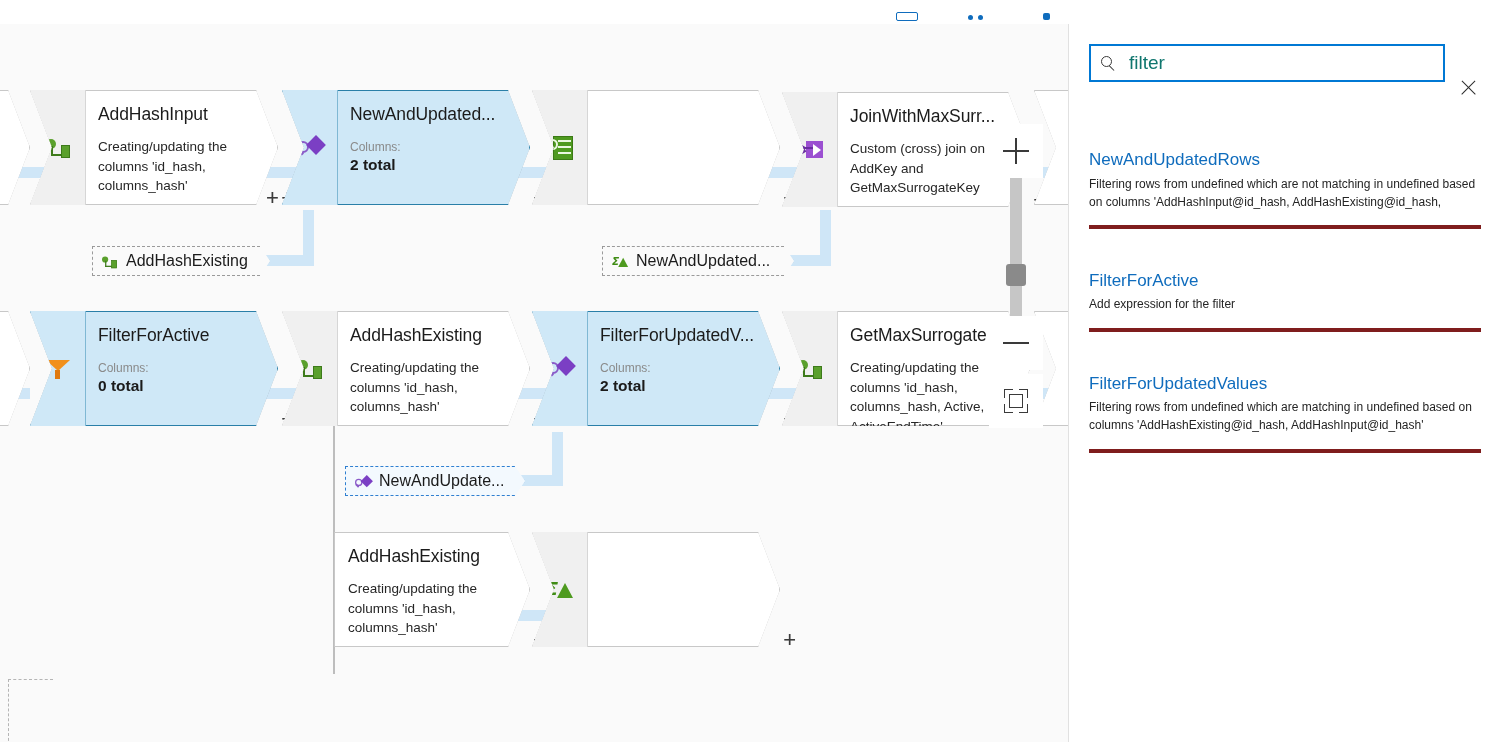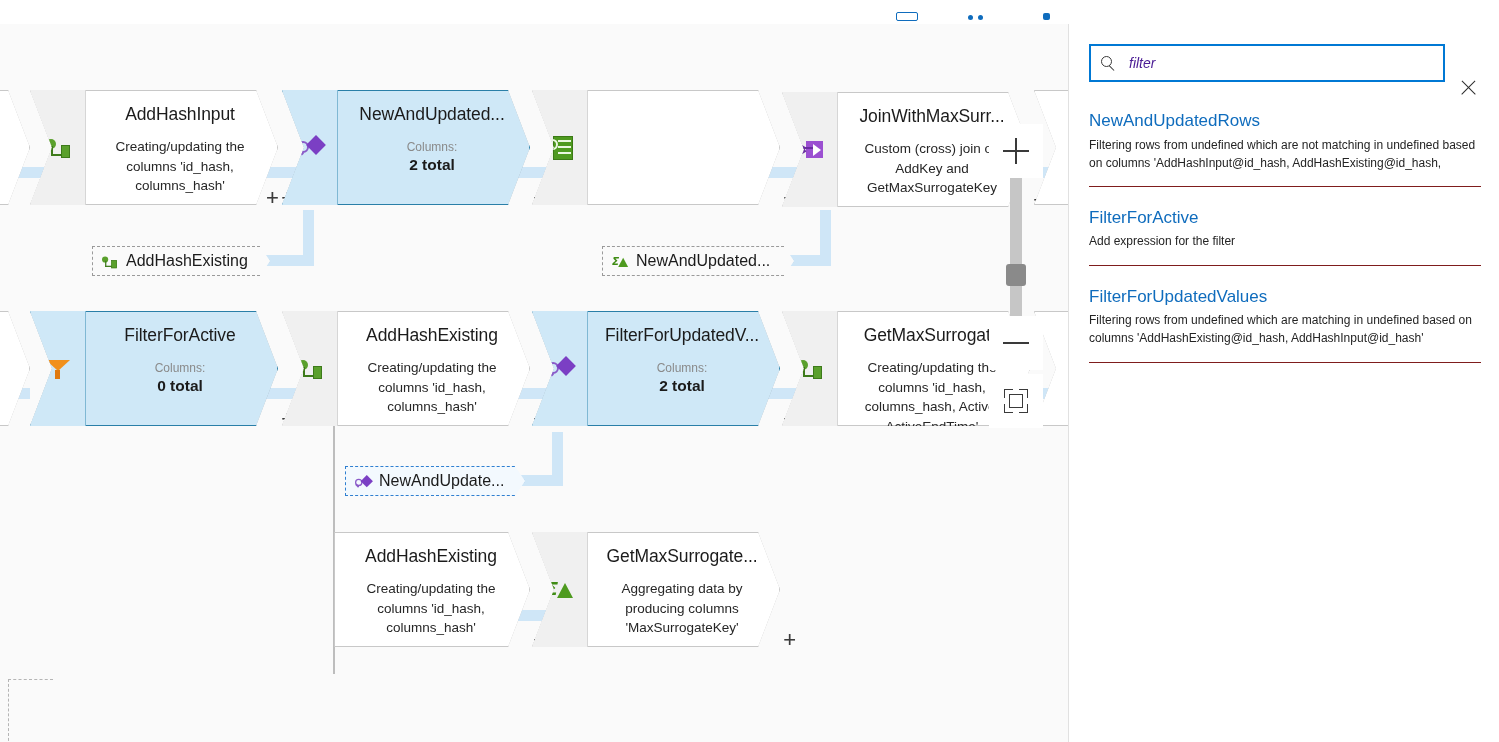--- a/index.html
+++ b/index.html
@@ -44,21 +44,21 @@
     background:#f0f0f0;
     clip-path:polygon(0 0, 100% 0, 100% 100%, 0 100%, 22px 50%);
     display:flex;align-items:center;justify-content:center;
     border-right:1px solid #d6d6d6;
     box-sizing:border-box;
   }
   .node.sel .iconcol{background:#cfe8f7;border-right:1px solid #7fb8d4;}
   .node .body{
     position:absolute;left:56px;right:0;top:0;bottom:0;
     padding:14px 16px 16px 12px;
-    box-sizing:border-box;overflow:hidden;text-align:center;
+    box-sizing:border-box;overflow:hidden;
   }
   .node .title{
     font-size:17.5px;color:#1b1b1b;white-space:nowrap;overflow:hidden;
     letter-spacing:-0.1px;
   }
   .node .desc{
     margin-top:12px;font-size:13.5px;color:#262626;line-height:1.45;
   }
   .node .collabel{margin-top:16px;font-size:12px;color:#8a8a8a;line-height:1.1;}
   .node .colval{font-size:15.5px;color:#1b1b1b;font-weight:bold;margin-top:2px;}
@@ -159,34 +159,34 @@
   #searchbox{
     position:absolute;left:20px;top:20px;width:356px;height:38px;
     border:2px solid #0078d4;background:#ffffff;box-sizing:border-box;
     display:flex;align-items:center;
   }
   #search-icon{width:34px;display:flex;align-items:center;justify-content:center;flex:0 0 auto;}
   .magnifier{position:relative;width:15px;height:15px;}
   .magnifier .circ{position:absolute;left:0;top:0;width:11px;height:11px;border:1.4px solid #3a3a3a;border-radius:50%;box-sizing:border-box;}
   .magnifier .hand{position:absolute;left:8.5px;top:9.5px;width:7px;height:1.4px;background:#3a3a3a;transform:rotate(45deg);transform-origin:left center;}
   #search-input{
-    flex:1;border:none;outline:none;font-size:14px;color:#4c1d95;
-    font-family:"Liberation Sans",sans-serif;background:transparent;padding:0 4px;font-style:italic;
+    flex:1;border:none;outline:none;font-size:19px;color:#0f766e;
+    font-family:"Liberation Sans",sans-serif;background:transparent;padding:0 4px;
   }
   #close-btn{
     position:absolute;right:16px;top:48px;width:30px;height:30px;
     display:flex;align-items:center;justify-content:center;
   }
   .xglyph{position:relative;width:19px;height:19px;}
   .xglyph:before,.xglyph:after{content:"";position:absolute;left:0;top:9px;width:19px;height:1.4px;background:#2b2b2b;}
   .xglyph:before{transform:rotate(45deg);}
   .xglyph:after{transform:rotate(-45deg);}
 
   #results{position:absolute;left:20px;top:84px;width:392px;}
-  .result{padding:0 0 14px 0;border-bottom:1px solid #7f1d1d;margin-bottom:18px;}
+  .result{padding:0 0 14px 0;border-bottom:4px solid #7f1d1d;margin-bottom:18px;margin-top:39px;}
   .result:last-child{ }
   .rtitle{font-size:17px;color:#0f6cbd;line-height:1.5;margin-bottom:2px;}
   .rdesc{font-size:12px;color:#242424;line-height:1.52;}
 
   
   #topicons{position:absolute;right:10px;top:0;height:22px;display:flex;gap:48px;align-items:flex-end;}
   .topicon{width:22px;height:10px;overflow:hidden;position:relative;}
   .topicon .bar{position:absolute;left:0;bottom:1px;width:22px;height:9px;border:1.6px solid #0f6cbd;border-radius:2px;box-sizing:border-box;}
   .topicon.dots i{position:absolute;bottom:2px;width:5px;height:5px;background:#0f6cbd;border-radius:50%;}
   .topicon.dots i:nth-child(1){left:2px;}
@@ -427,24 +427,20 @@
     </div>
 
     <div class="node" style="left:532px;top:508px;width:248px;">
       <div class="shape"></div>
       <div class="iconcol">
         <span class="ic ic-agg">
             <i class="a-s">Σ</i>
             <i class="a-tri"></i>
           </span>
       </div>
-      <div class="body">
-        <div class="title">GetMaxSurrogate...</div>
-        <div class="desc">Aggregating data by producing columns 'MaxSurrogateKey'</div>
-      </div>
       <div class="plus">+</div>
     </div>
 
     <div id="dashed-placeholder"></div>
 
     <div id="zoomctl">
       <div id="ztrack"></div>
       <div id="zthumb"></div>
       <div class="zbtn" id="zplus">
         <span class="zglyph-plus"></span>

